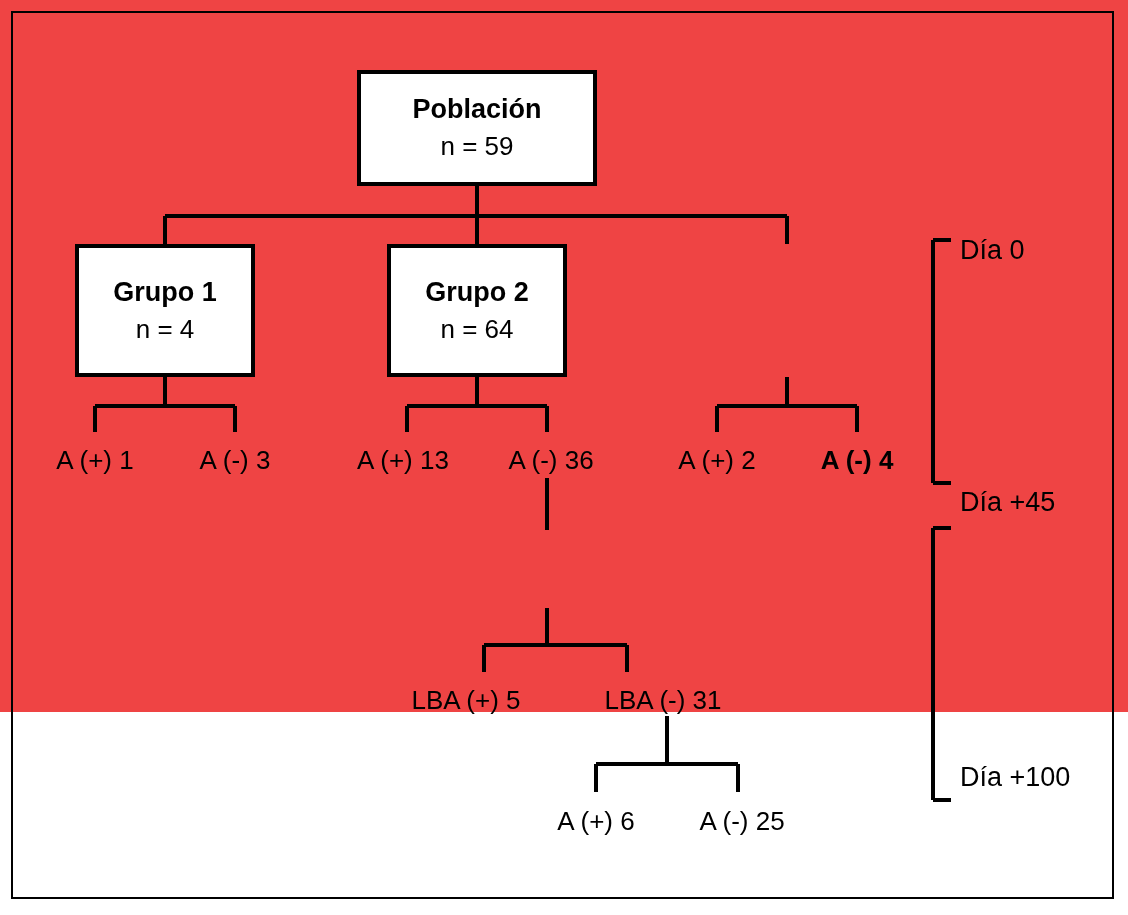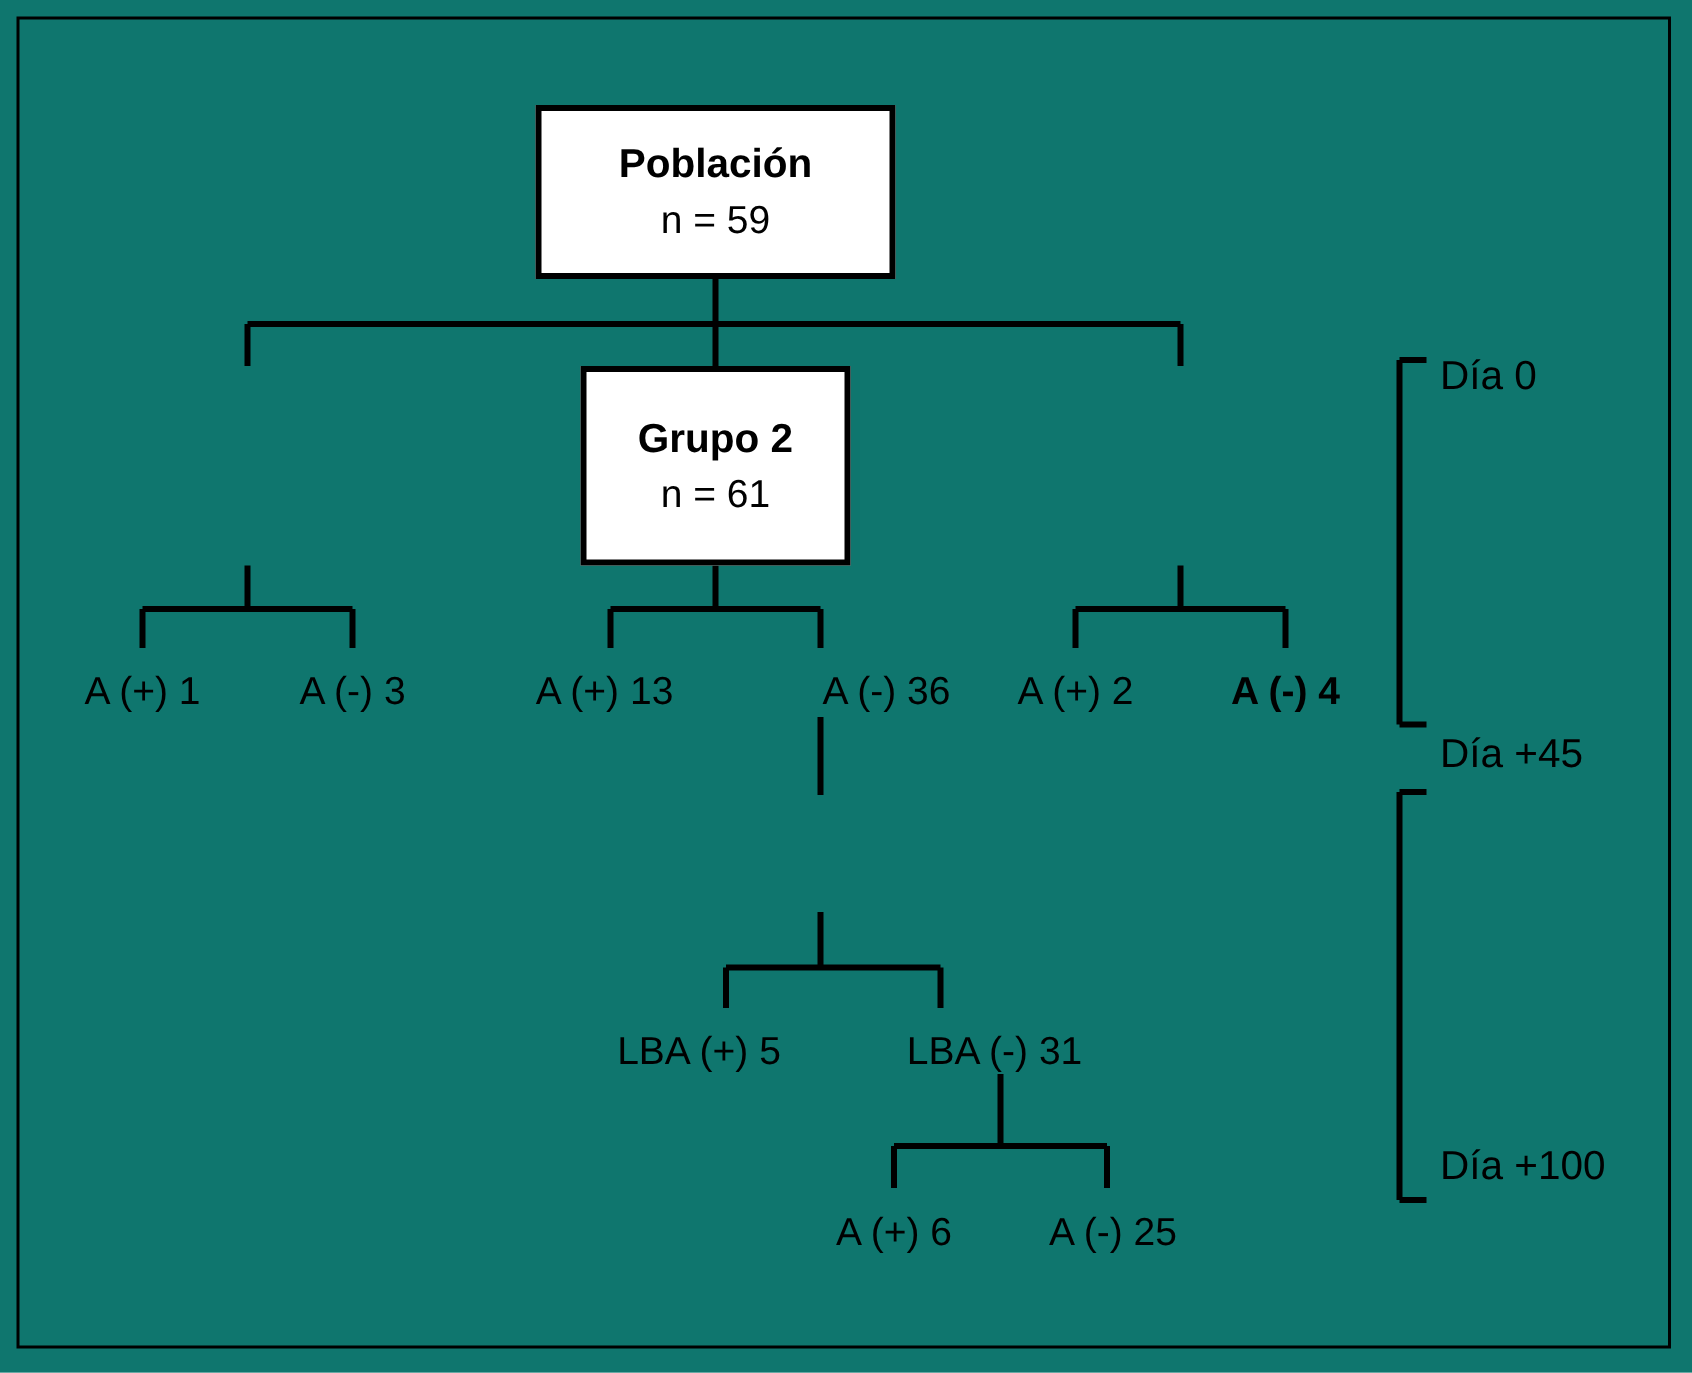--- a/index.html
+++ b/index.html
@@ -10,22 +10,22 @@
   body {
     width: 1128px;
     height: 915px;
     font-family: "Liberation Sans", sans-serif;
     color: #000000;
     overflow: hidden;
   }
   #canvas {
     position: relative;
     width: 1128px;
-    height: 915px;
-    background: #0f766e;
+    height: 712px;
+    background: #ef4444;
   }
   .frame {
     position: absolute;
     left: 11px;
     top: 11px;
     width: 1103px;
     height: 888px;
     border: 2px solid #000000;
     box-sizing: border-box;
   }
@@ -125,32 +125,36 @@
       <line x1="933" y1="528" x2="933" y2="800"></line>
       <line x1="933" y1="800" x2="951" y2="800"></line>
     </g>
   </svg>
 
   <div class="node" style="left:357px; top:70px; width:240px; height:116px;">
     <span class="title">Población</span>
     <span class="sub">n = 59</span>
   </div>
 
+  <div class="node" style="left:75px; top:244px; width:180px; height:133px;">
+    <span class="title">Grupo 1</span>
+    <span class="sub">n = 4</span>
+  </div>
 
   <div class="node" style="left:387px; top:244px; width:180px; height:133px;">
     <span class="title">Grupo 2</span>
-    <span class="sub">n = 61</span>
+    <span class="sub">n = 64</span>
   </div>
 
 
   <div class="leaf" style="left:95px; top:445px;">A (+) 1</div>
   <div class="leaf" style="left:235px; top:445px;">A (-) 3</div>
 
   <div class="leaf" style="left:403px; top:445px;">A (+) 13</div>
-  <div class="leaf" style="left:551px; top:445px;margin-left:40px;">A (-) 36</div>
+  <div class="leaf" style="left:551px; top:445px;">A (-) 36</div>
 
   <div class="leaf" style="left:717px; top:445px;">A (+) 2</div>
   <div class="leaf" style="left:857px; top:445px;font-weight:bold;">A (-) 4</div>
 
 
   <div class="leaf" style="left:466px; top:685px;">LBA (+) 5</div>
   <div class="leaf" style="left:663px; top:685px;">LBA (-) 31</div>
 
   <div class="leaf" style="left:596px; top:806px;">A (+) 6</div>
   <div class="leaf" style="left:742px; top:806px;">A (-) 25</div>

